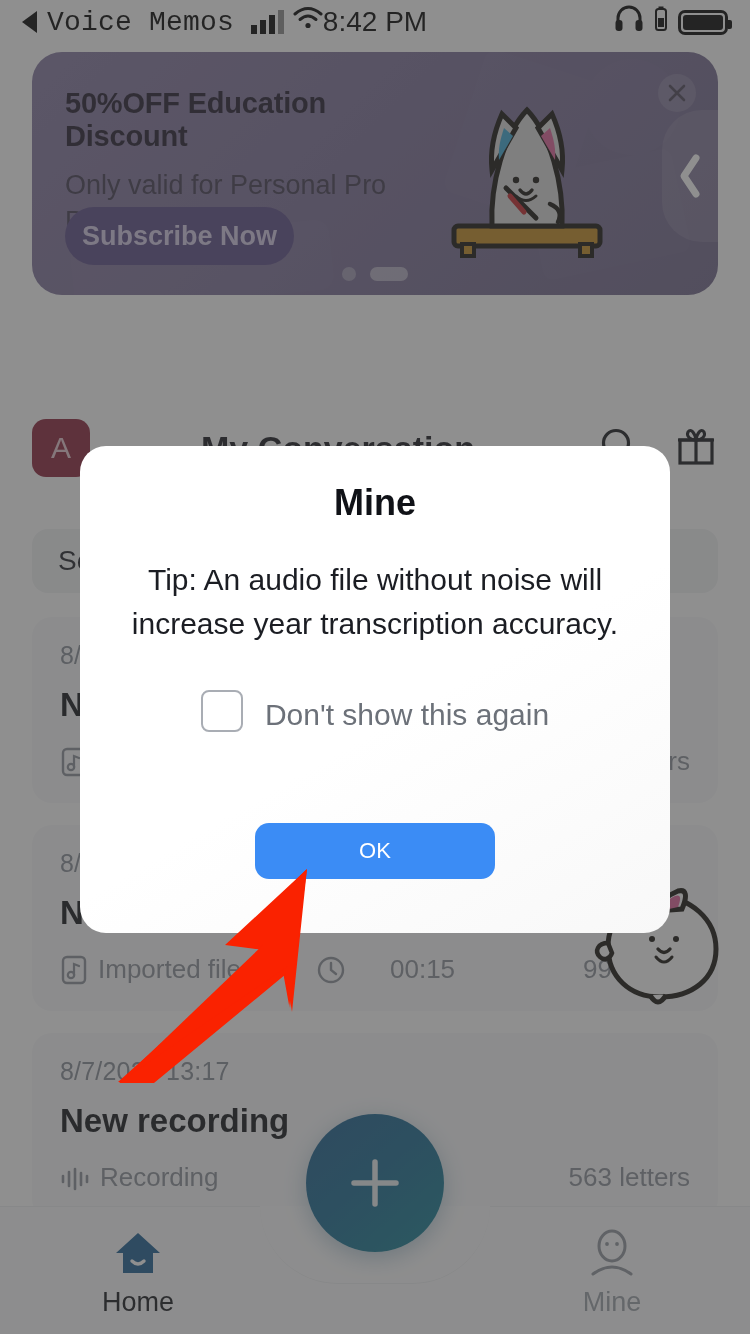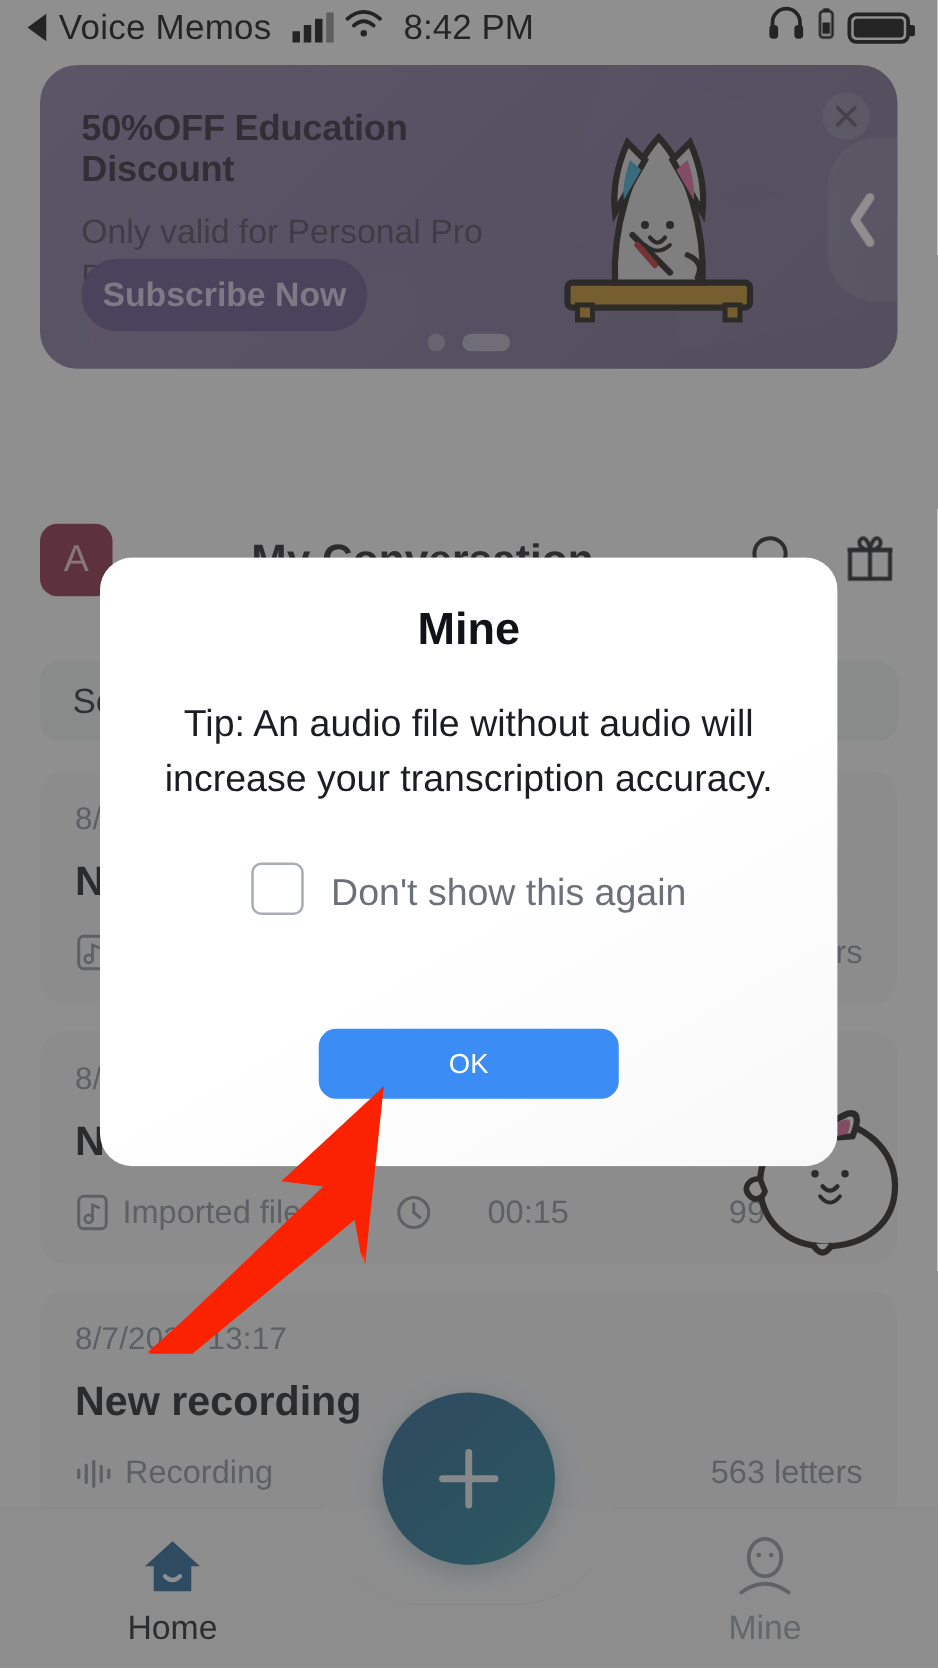--- a/index.html
+++ b/index.html
@@ -26,21 +26,21 @@
   
   #status-bar {
     position: absolute; top: 0; left: 0;
     width: 750px; height: 44px;
     display: flex; align-items: center;
     padding: 0 22px;
     color: #000;
     font-size: 27px;
     z-index: 6;
   }
-  .sb-left { display: flex; align-items: center; gap: 8px; flex: 0 0 auto; }
+  .sb-left { display: flex; align-items: center; gap: 8px; flex: 0 0 auto; font-family: Liberation Mono, monospace; }
   .sb-back-tri {
     width: 0; height: 0;
     border-top: 11px solid transparent;
     border-bottom: 11px solid transparent;
     border-right: 15px solid #000;
     margin-right: 2px;
   }
   .sb-app-name { font-size: 28px; letter-spacing: .2px; }
   .sb-signal { display: flex; align-items: flex-end; gap: 3px; height: 24px; margin-left: 9px;}
   .sb-signal i { width: 6px; background: #000; display: block; }
@@ -435,21 +435,21 @@
         <path d="M31 10 L31 52 M10 31 L52 31" stroke="#e9eef1" stroke-width="5.5" stroke-linecap="round"></path>
       </svg>
     </div>
   </div>
 
   <div id="dim-overlay"></div>
 
   <div id="note-dialog">
     <div class="dlg-title">Mine</div>
     <div class="dlg-body">
-      <div>Tip: An audio file without audio will increase your transcription accuracy.</div>
+      <div>Tip: An audio file without noise will increase year transcription accuracy.</div>
     </div>
     <div class="dlg-check-row">
       <span class="dlg-check"></span>
       <span class="dlg-check-label">Don't show this again</span>
     </div>
     <button class="dlg-ok">OK</button>
   </div>
 
   <svg id="annotation-arrow" viewBox="0 0 750 1334">
     <path d="M307 869 L231 944 L266 949 L118 1082 L151 1082 L283 972 L289 1005 Z" fill="#fa2200" stroke="none"></path>

